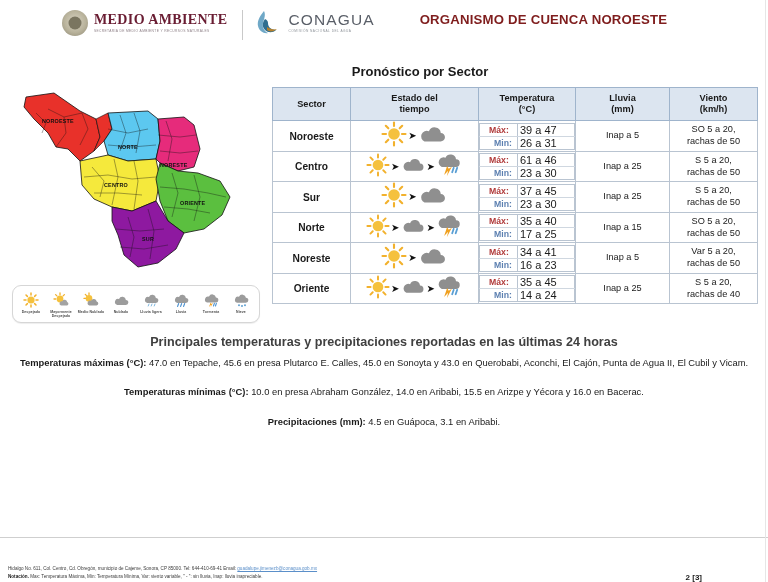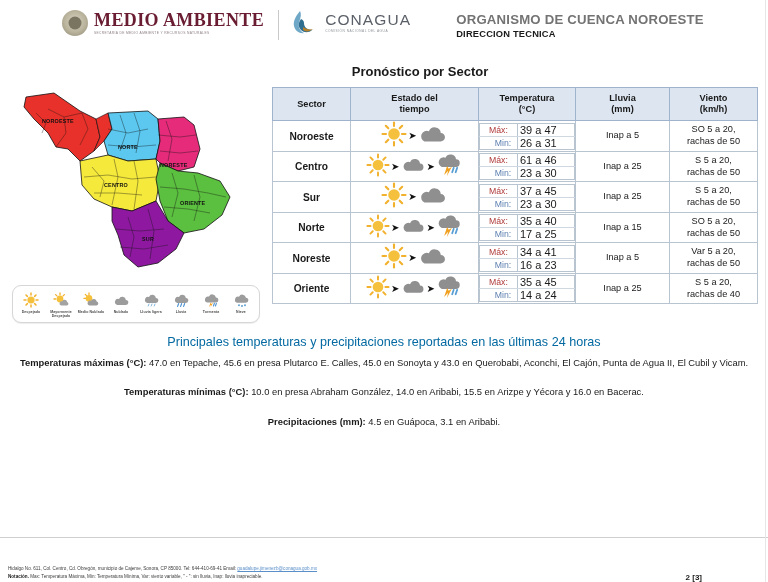--- a/index.html
+++ b/index.html
@@ -20,41 +20,41 @@
     background:radial-gradient(circle at 50% 45%, #d9d4c4 0%, #b9b39c 55%, #8c8672 100%);
     position:relative;flex:0 0 auto;
   }
   .eagle:after{
     content:"";position:absolute;left:50%;top:50%;width:13px;height:13px;
     transform:translate(-50%,-50%);border-radius:50%;
     background:#7a7560;
   }
   .semarnat-txt{margin-left:6px;line-height:1;}
   .semarnat-title{
-    font-size:18px;font-weight:700;letter-spacing:.4px;color:#691c32;
+    font-size:14px;font-weight:700;letter-spacing:.4px;color:#691c32;
     font-family:"Liberation Serif", serif;
   }
   .semarnat-sub{
     font-size:3.3px;letter-spacing:.35px;color:#8d7f86;margin-top:3px;
     font-family:"Liberation Sans", sans-serif;
   }
   .vdiv{width:1px;height:30px;background:#c9c9c9;margin:0 13px 0 14px;}
   .logo-conagua{display:flex;align-items:center;}
   .drop{
     width:21px;height:25px;flex:0 0 auto;position:relative;
   }
   .drop svg{display:block;}
   .conagua-txt{margin-left:12px;line-height:1;}
   .conagua-title{
     font-size:15.5px;font-weight:400;letter-spacing:1.1px;color:#5a5f68;
     font-family:"Liberation Sans", sans-serif;
   }
   .conagua-sub{font-size:3.2px;letter-spacing:.5px;color:#8e9399;margin-top:3px;}
   .org{margin-left:45px;line-height:1.18;padding-top:2px;}
-  .org-title{font-size:13.2px;font-weight:700;letter-spacing:.2px;color:#737373;}
+  .org-title{font-size:13.2px;font-weight:700;letter-spacing:.2px;color:#7f1d1d;}
   .org-sub{font-size:9.3px;font-weight:700;letter-spacing:.2px;color:#1a1a1a;margin-top:1px;}
 
   .page-title{
     text-align:center;font-size:13px;font-weight:700;color:#1a1a1a;
     margin:6px 0 0 0;padding-left:72px;
   }
 
   
   .body-wrap{display:flex;padding:8px 8px 0 8px;}
   .left-col{width:258px;flex:0 0 258px;position:relative;}
@@ -97,31 +97,31 @@
     text-align:center;font-size:10.2px;font-weight:700;color:#1a1a1a;
   }
   .estado-cell{text-align:center;padding:3px 0;}
   .icoseq{display:flex;align-items:center;justify-content:center;gap:1px;}
   .arrow{font-size:10px;color:#111;line-height:1;margin:0 0px;}
   .temp-cell{padding:0;}
   .temp-tbl{width:100%;border-collapse:collapse;}
   .temp-tbl td{border:none;padding:1px 0;}
   .temp-tbl tr.maxrow td{border-bottom:1px solid #cfd7e0;}
   .t-lab{
-    font-size:8.7px;font-weight:400;text-align:left;padding-left:9px !important;width:40%;
+    font-size:8.7px;font-weight:700;text-align:left;padding-left:9px !important;width:40%;
   }
   .t-lab.max{color:#b03a3a;}
   .t-lab.min{color:#5b7fb0;text-align:center;}
   .t-val{font-size:11px;color:#1a1a1a;text-align:left;padding-left:2px !important;}
   .plain-cell{text-align:center;font-size:9.2px;color:#1a1a1a;line-height:1.3;padding:3px 2px;}
 
   
   .report{padding:12px 16px 0 16px;}
   .rep-title{
-    text-align:center;font-size:12.6px;font-weight:400;color:#0369a1;margin-bottom:7px;
+    text-align:center;font-size:12.6px;font-weight:700;color:#404040;margin-bottom:7px;
   }
   .rep-line{font-size:9.4px;line-height:1.45;color:#1a1a1a;text-align:center;}
   .rep-line b{font-weight:700;}
   .rep-line.indent{margin-top:16px;}
 
   
   .foot-rule{position:absolute;left:0;right:0;bottom:44px;height:1px;background:#cfcfcf;}
   .footer{
     position:absolute;left:8px;right:8px;bottom:0;
     display:flex;align-items:flex-start;justify-content:space-between;
@@ -158,21 +158,20 @@
         </svg>
       </div>
       <div class="conagua-txt">
         <div class="conagua-title">CONAGUA</div>
         <div class="conagua-sub">COMISIÓN NACIONAL DEL AGUA</div>
       </div>
     </div>
 
     <div class="org">
       <div class="org-title">ORGANISMO DE CUENCA NOROESTE</div>
-      <div class="org-sub">DIRECCION TECNICA</div>
     </div>
   </div>
 
   <div class="page-title">Pronóstico por Sector</div>
 
   <div class="body-wrap">
 
     <div class="left-col">
 
       <div class="map-box">

